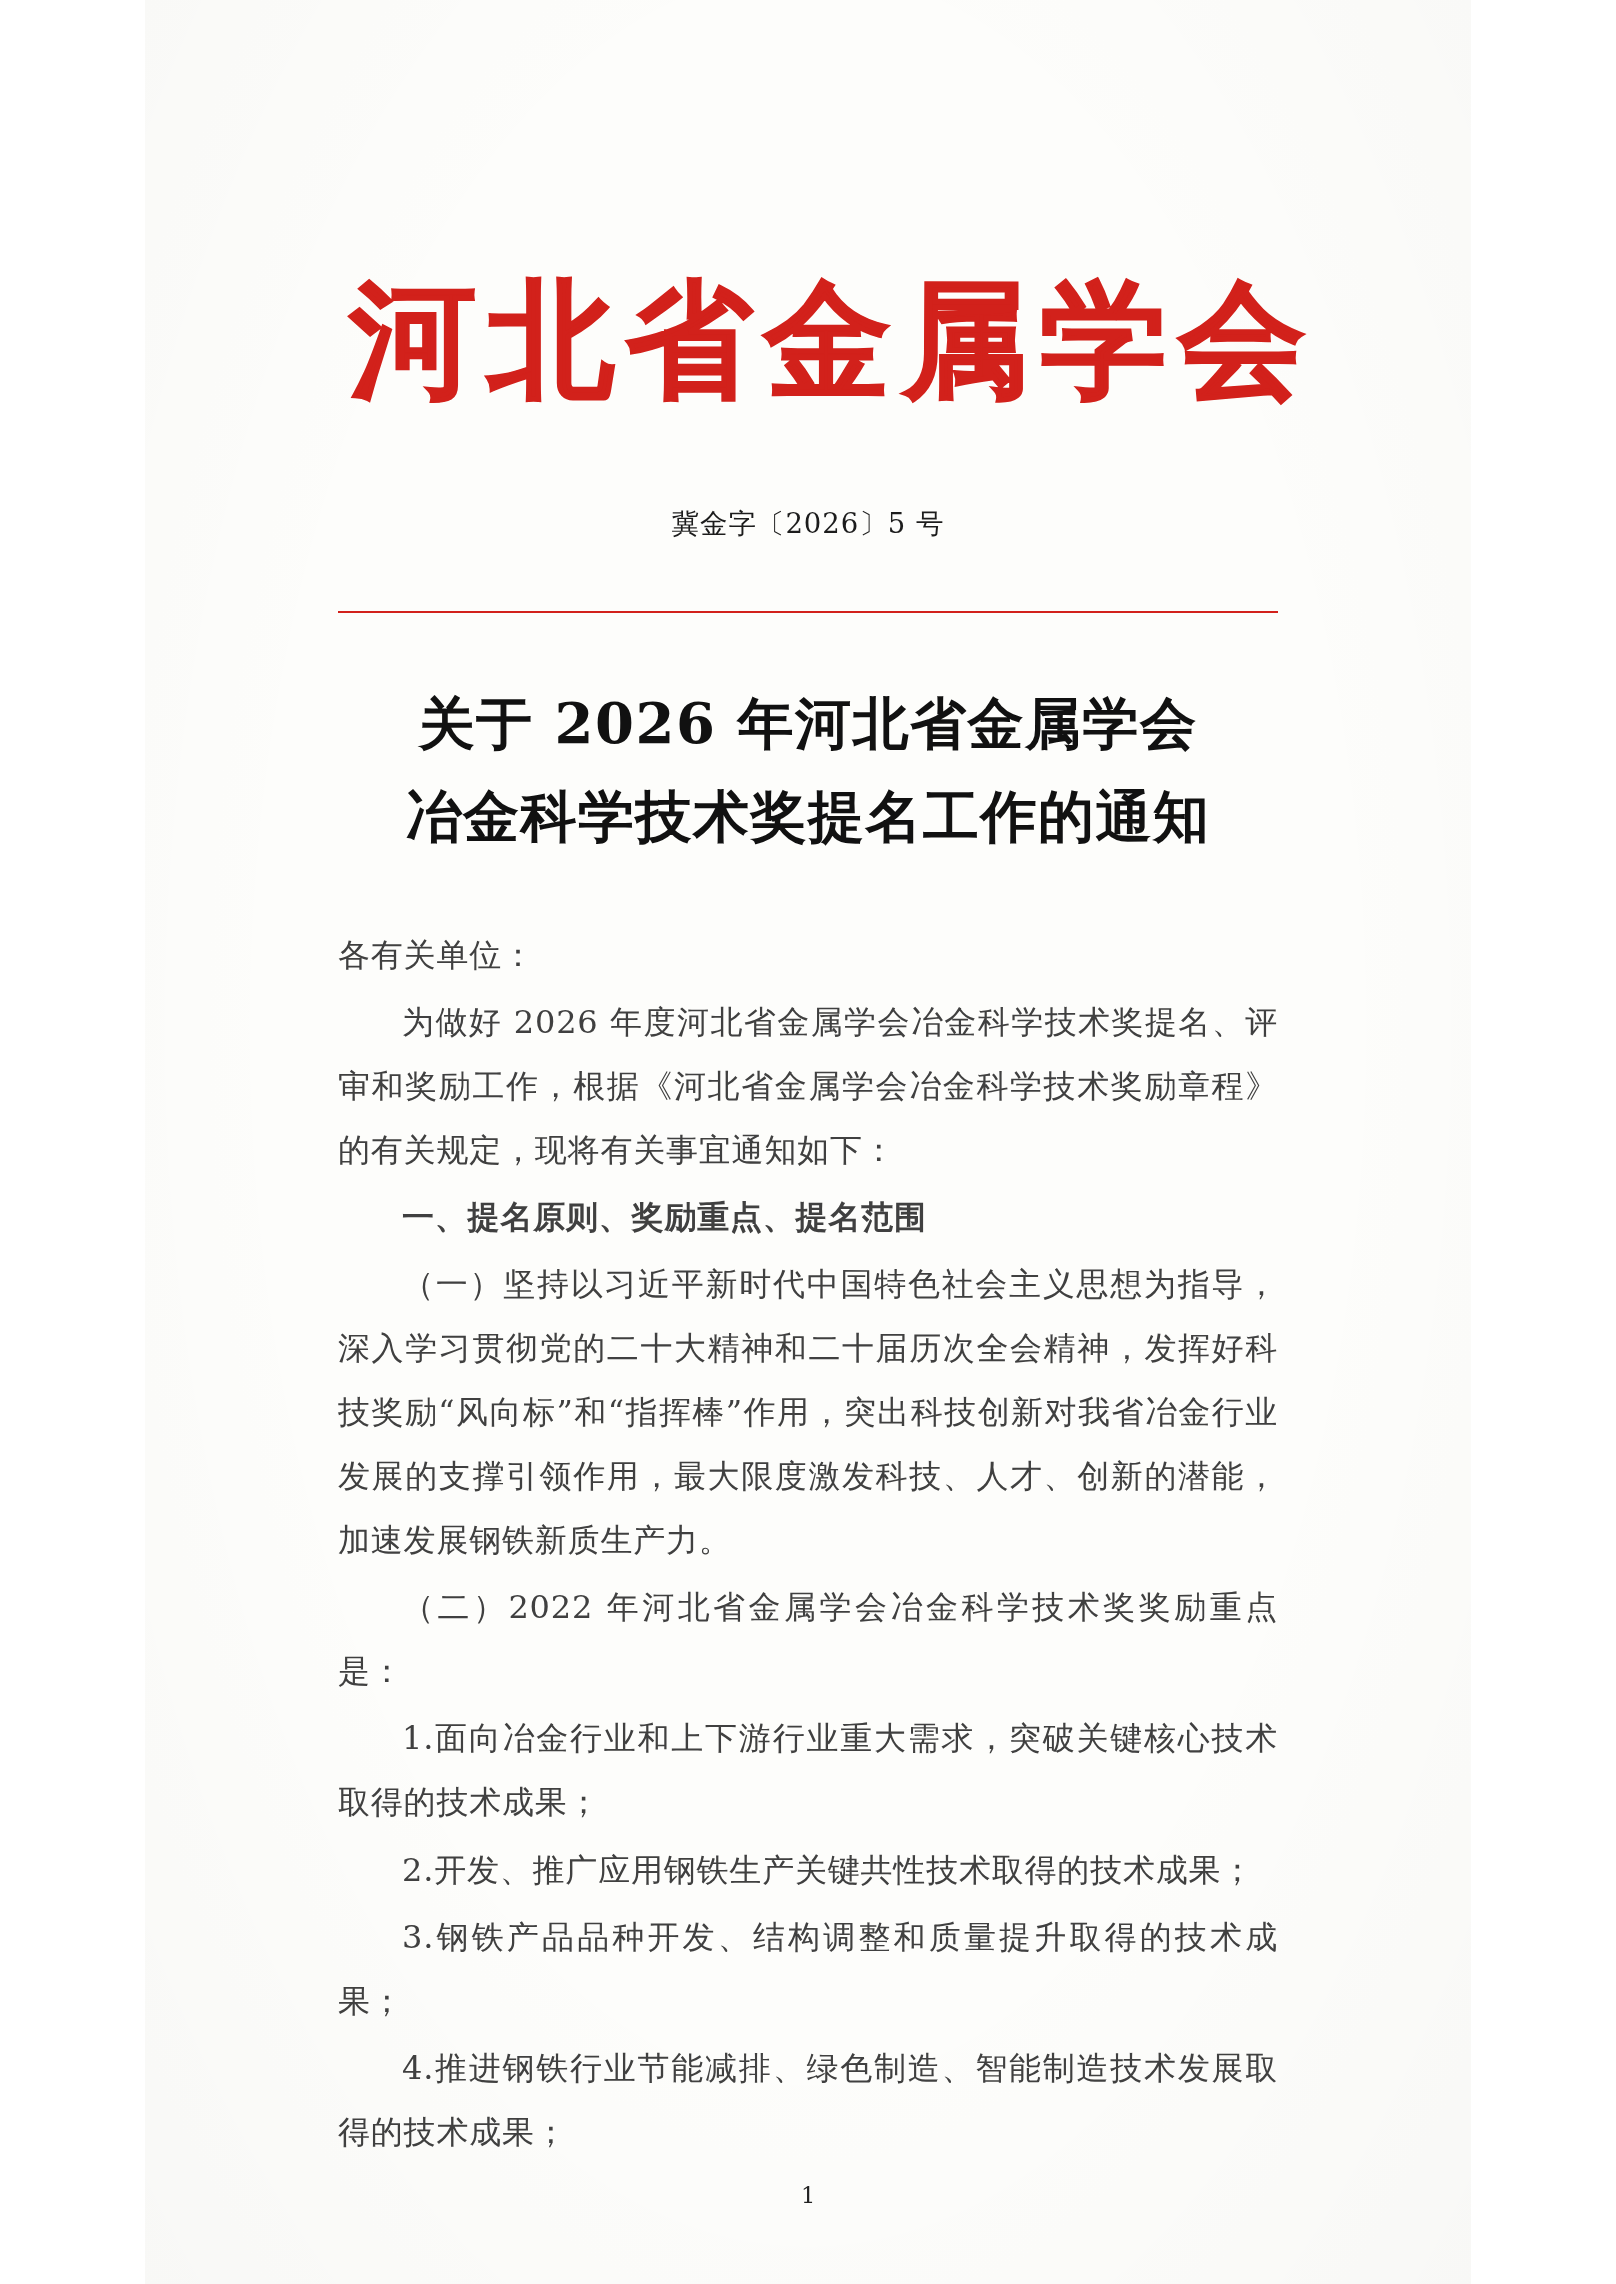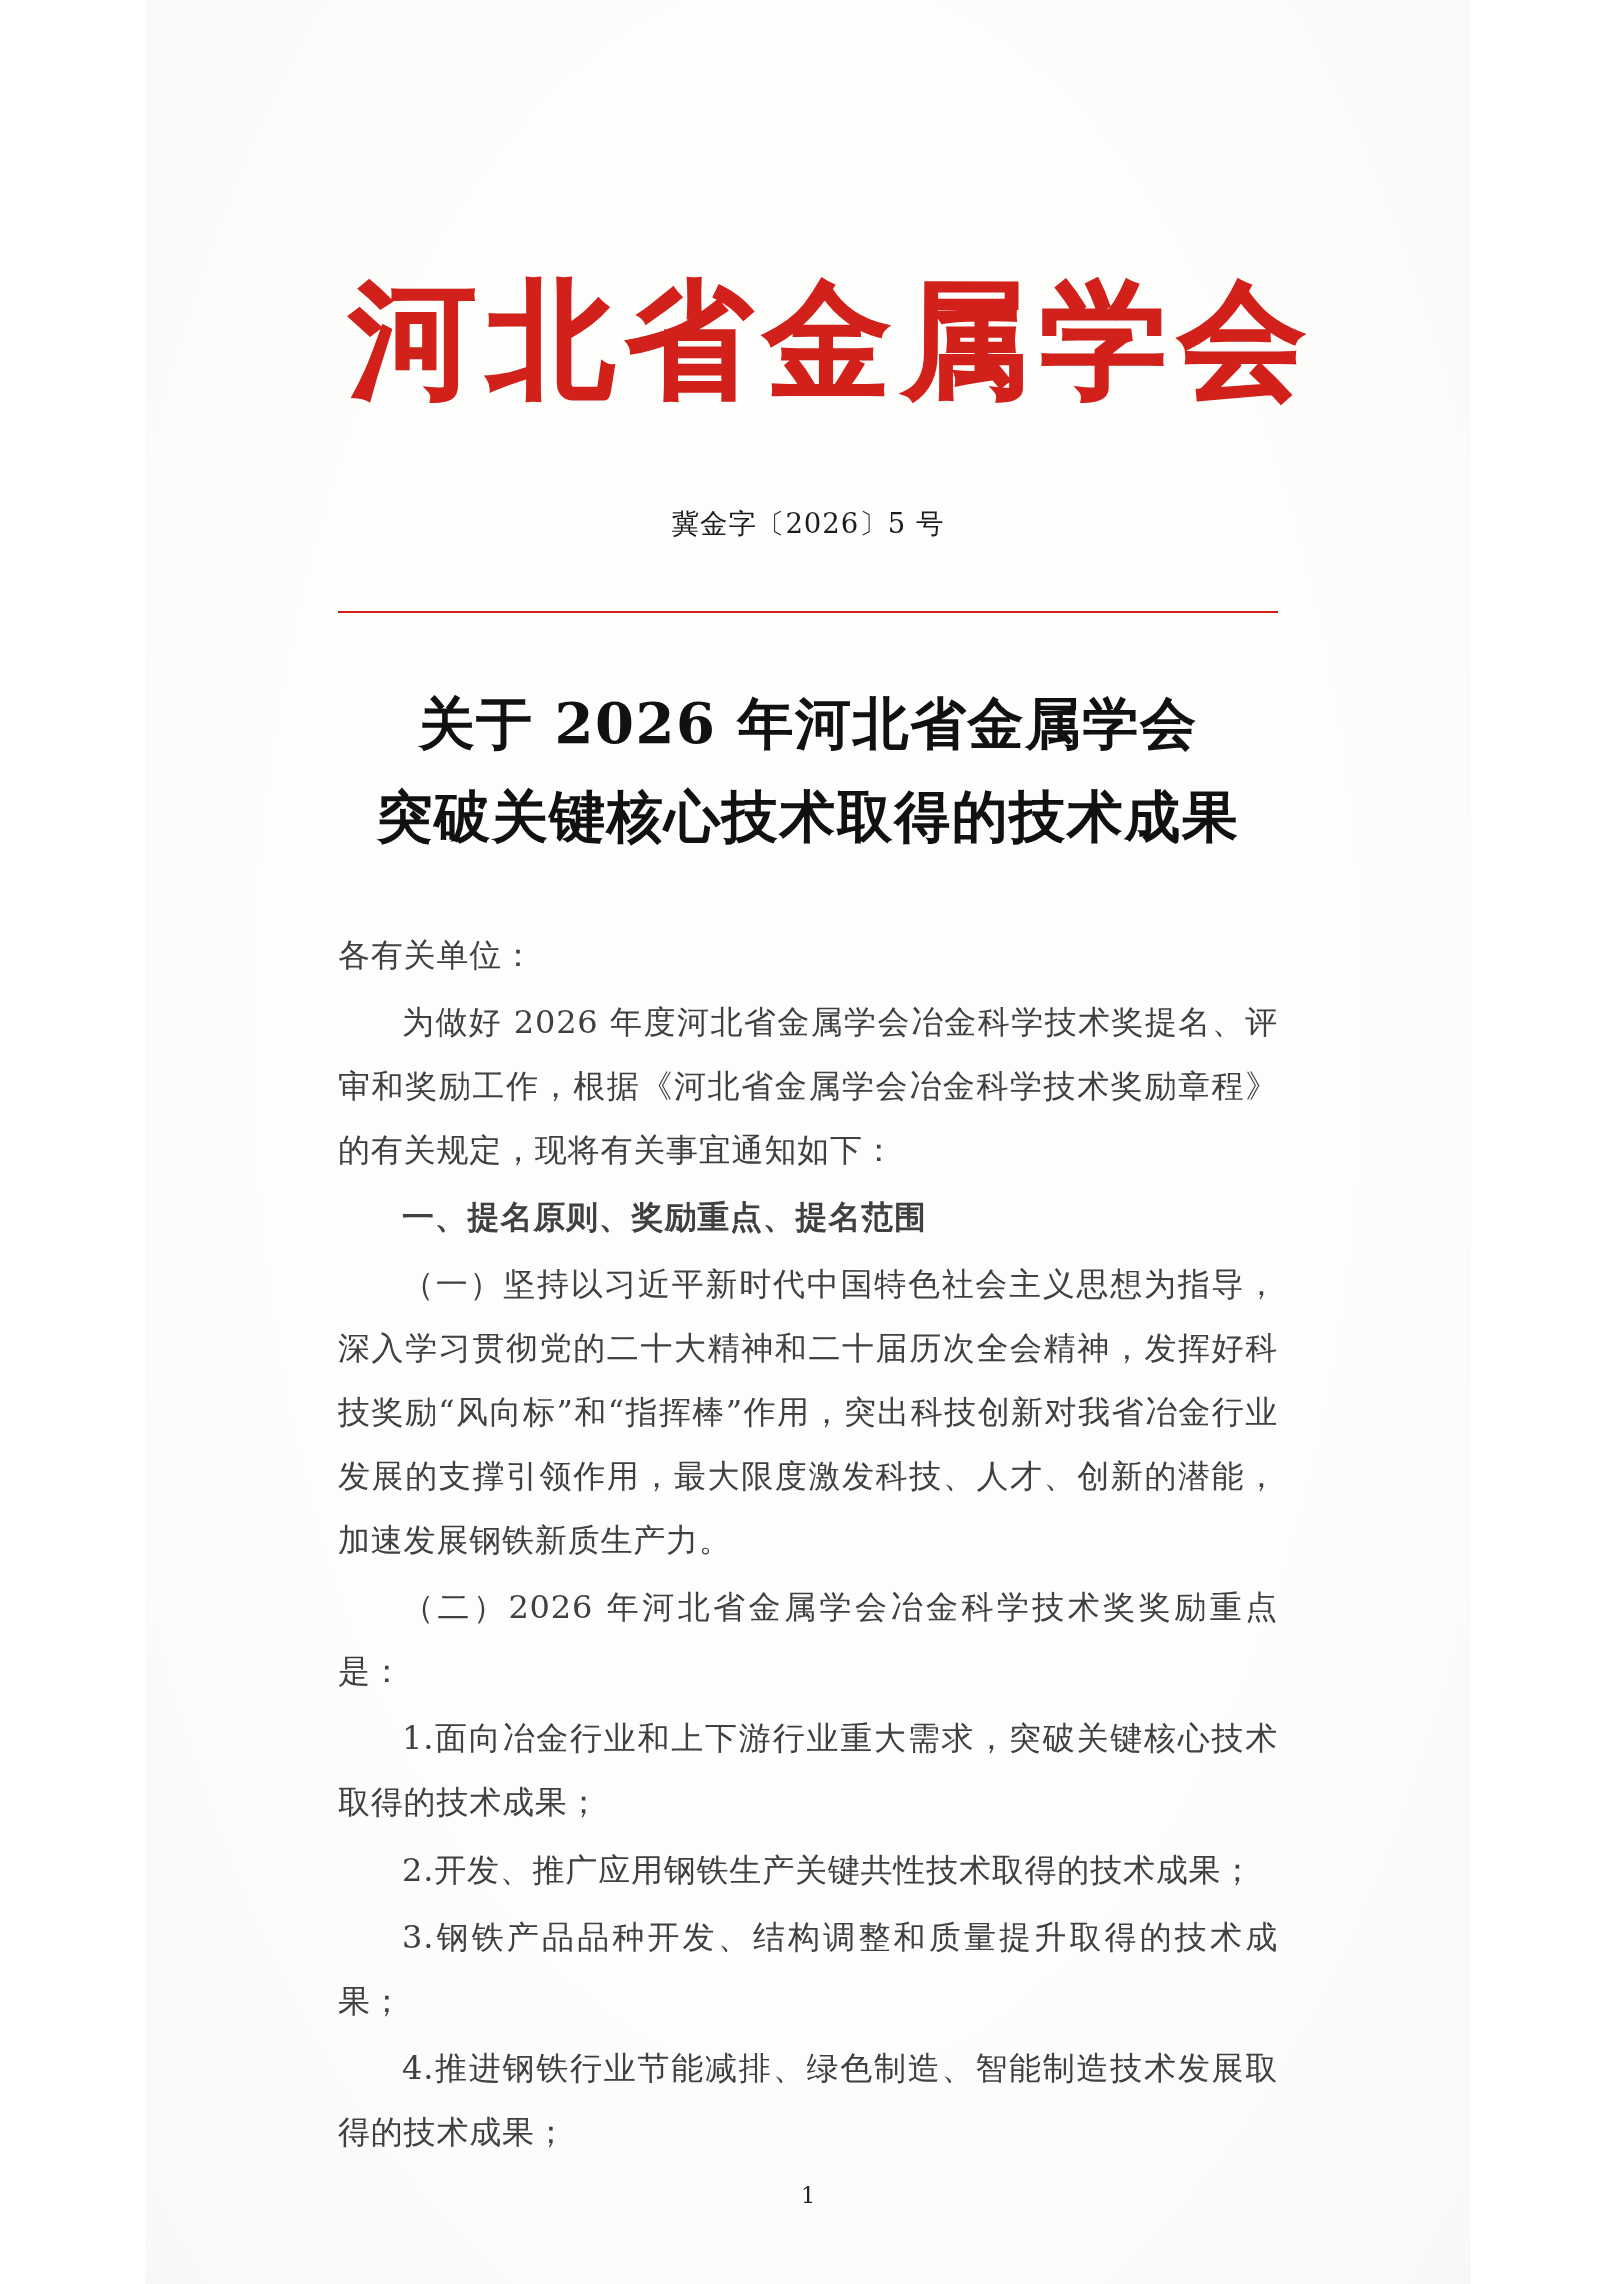--- a/index.html
+++ b/index.html
@@ -125,29 +125,29 @@
     <div class="letterhead">
       <div class="letterhead-title">河北省金属学会</div>
     </div>
 
     <div class="doc-number">冀金字〔2026〕5 号</div>
 
     <div class="red-rule"></div>
 
     <div class="doc-title">
       <span class="line">关于 2026 年河北省金属学会</span>
-      <span class="line">突破关键核心技术取得的技术成果</span>
+      <span class="line">冶金科学技术奖提名工作的通知</span>
     </div>
 
     <div class="body-text">
       <p class="p-none">各有关单位：</p>
       <p class="p-indent">为做好 2026 年度河北省金属学会冶金科学技术奖提名、评审和奖励工作，根据《河北省金属学会冶金科学技术奖励章程》的有关规定，现将有关事宜通知如下：</p>
       <p class="section-heading">一、提名原则、奖励重点、提名范围</p>
       <p class="p-indent">（一）坚持以习近平新时代中国特色社会主义思想为指导，深入学习贯彻党的二十大精神和二十届历次全会精神，发挥好科技奖励“风向标”和“指挥棒”作用，突出科技创新对我省冶金行业发展的支撑引领作用，最大限度激发科技、人才、创新的潜能，加速发展钢铁新质生产力。</p>
-      <p class="p-indent">（二）2026 年河北省金属学会冶金科学技术奖奖励重点是：</p>
+      <p class="p-indent">（二）2022 年河北省金属学会冶金科学技术奖奖励重点是：</p>
       <p class="p-indent">1.面向冶金行业和上下游行业重大需求，突破关键核心技术取得的技术成果；</p>
       <p class="p-indent">2.开发、推广应用钢铁生产关键共性技术取得的技术成果；</p>
       <p class="p-indent">3.钢铁产品品种开发、结构调整和质量提升取得的技术成果；</p>
       <p class="p-indent">4.推进钢铁行业节能减排、绿色制造、智能制造技术发展取得的技术成果；</p>
     </div>
 
   </div>
 
   <div class="page-number">1</div>
 </div>

